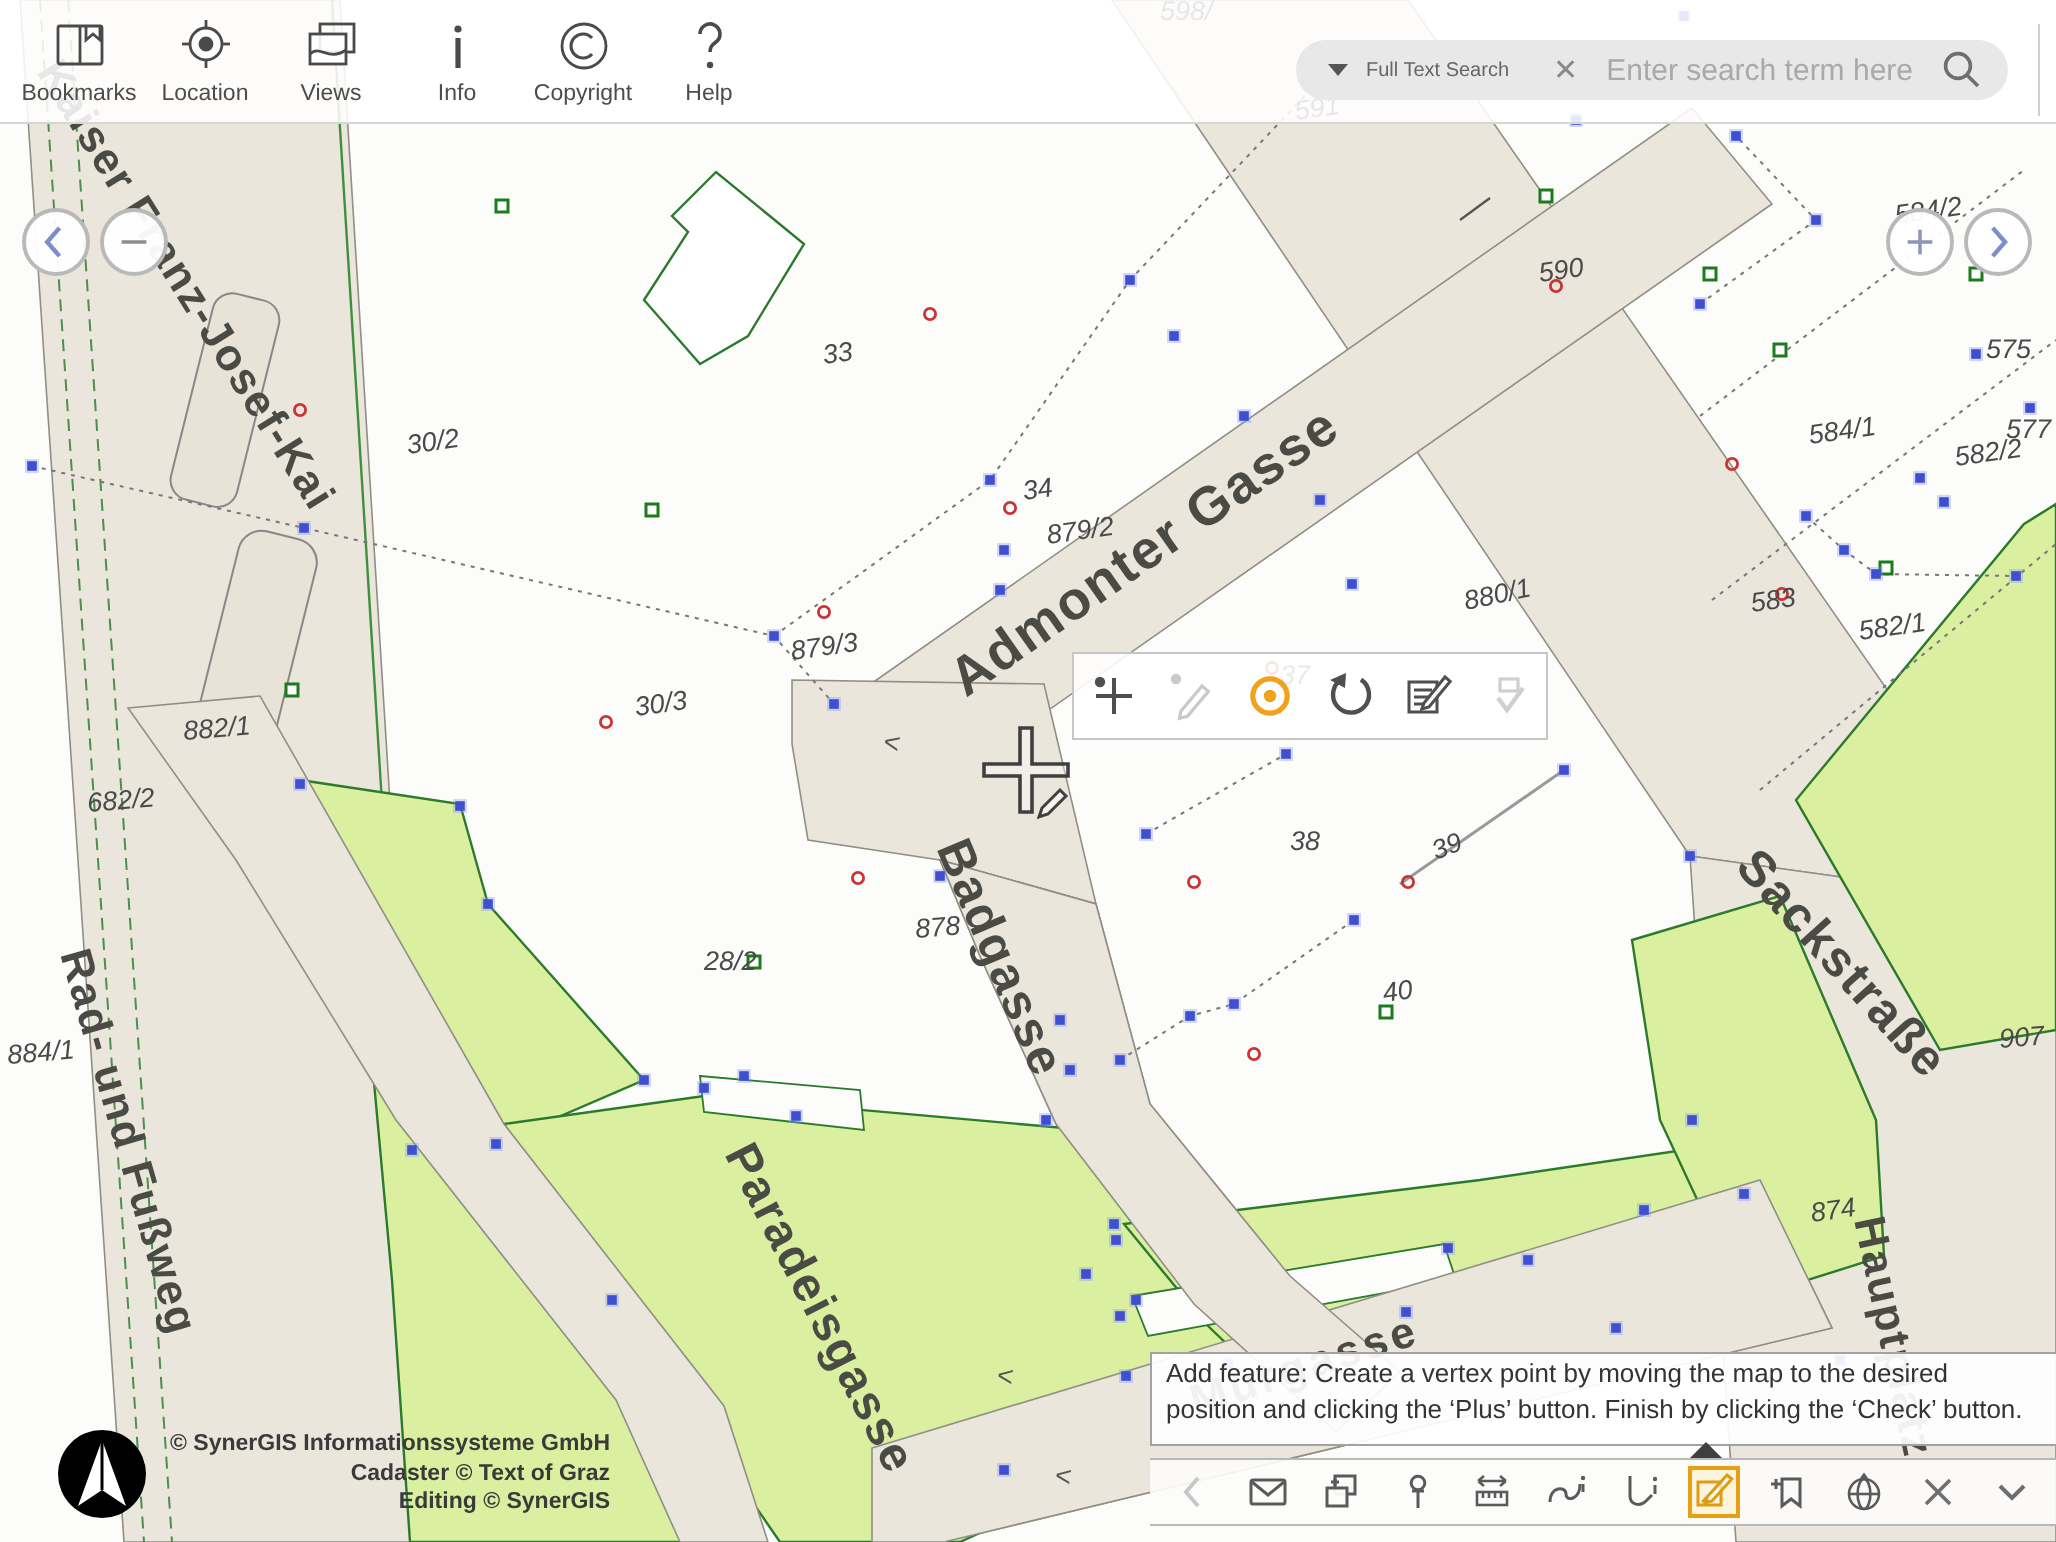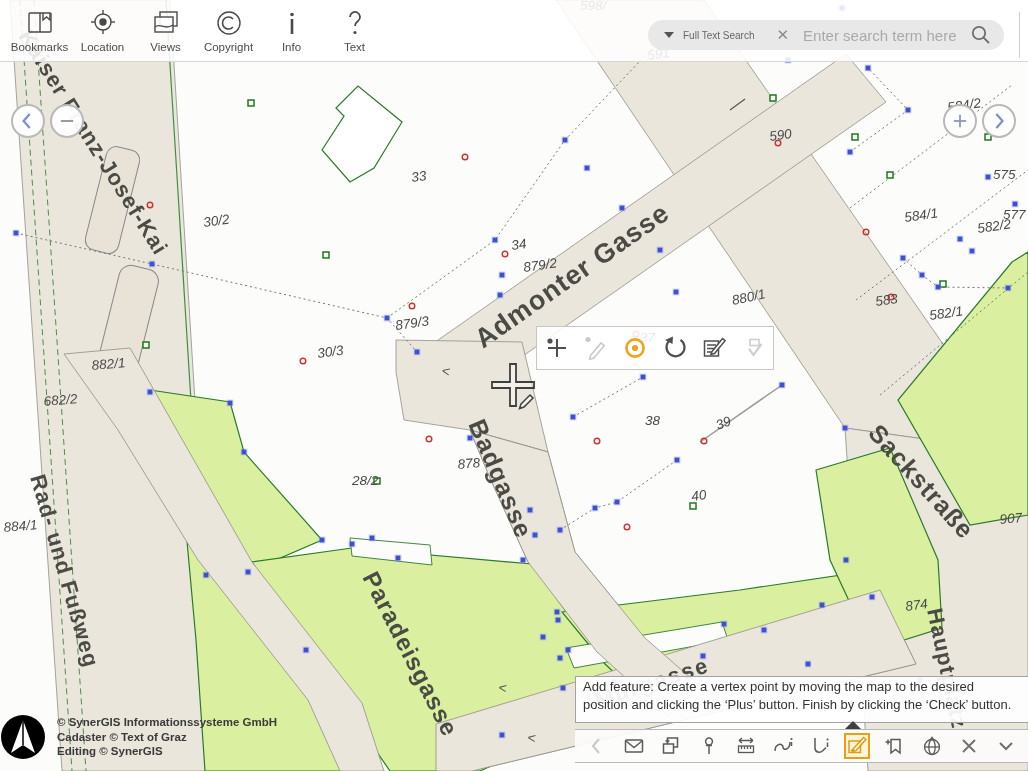--- a/index.html
+++ b/index.html
@@ -53,21 +53,21 @@
 
   
   #bottom-toolbar{position:absolute;left:575px;top:729px;width:453px;height:34px;box-sizing:border-box;
     background:rgba(252,252,250,0.92);border-top:1px solid #b8b8b8;border-bottom:1px solid #b8b8b8;
     display:flex;align-items:center;justify-content:space-between;padding:0 9px;z-index:23;}
   .btool{width:26px;height:26px;display:flex;align-items:center;justify-content:center;cursor:pointer;
     box-sizing:border-box;}
   .btool.active{border:2px solid #e8a013;background:#fdf4dd;}
 
   
-  #attribution{position:absolute;left:0;top:714px;display:flex;align-items:center;z-index:21;}
+  #attribution{position:absolute;left:28px;top:714px;display:flex;align-items:center;z-index:21;text-align:right;}
   #attr-text{margin-left:11px;font-size:11.5px;font-weight:bold;color:#3a3a3a;line-height:1.3;}
 
   #crosshair{position:absolute;left:484px;top:356px;z-index:15;pointer-events:none;}
 </style>
 </head>
 <body>
 
 <div id="stage">
 
   
@@ -362,38 +362,38 @@
     <div class="titem">
       <svg viewBox="0 0 30 30">
         <rect x="9" y="4" width="17" height="14"></rect>
           <rect x="4" y="9" width="18" height="15" fill="rgba(255,255,255,0.9)"></rect>
         <path d="M4,19 C9,14 13,23 22,17"></path>
         </svg>
       <span class="tlabel">Views</span>
     </div>
     <div class="titem">
       <svg viewBox="0 0 30 30">
+        <circle cx="15" cy="6.5" r="1.8" fill="#4a4a4a" stroke="none"></circle>
+        <line x1="15" y1="11" x2="15" y2="26" stroke-width="2.6"></line>
+        </svg>
+      <span class="tlabel">Info</span>
+    </div>
+    <div class="titem">
+      <svg viewBox="0 0 30 30">
         <circle cx="15" cy="15" r="11"></circle>
         <path d="M19,11 a6,6 0 1 0 0,8" stroke-width="1.6"></path>
         </svg>
       <span class="tlabel">Copyright</span>
-    </div>
-    <div class="titem">
-      <svg viewBox="0 0 30 30">
-        <circle cx="15" cy="6.5" r="1.8" fill="#4a4a4a" stroke="none"></circle>
-        <line x1="15" y1="11" x2="15" y2="26" stroke-width="2.6"></line>
-        </svg>
-      <span class="tlabel">Info</span>
     </div>
     <div class="titem">
       <svg viewBox="0 0 30 30">
         <path d="M10,9 a5,5 0 1 1 8,4 c-2,1.5 -3,2.5 -3,5" stroke-width="1.8"></path>
         <circle cx="15" cy="24.5" r="1.6" fill="#4a4a4a" stroke="none"></circle>
         </svg>
-      <span class="tlabel">Text</span>
+      <span class="tlabel">Help</span>
     </div>
   </div>
 
   
   <div id="search-pill">
     <div id="search-caret"></div>
     <span id="search-mode">Full Text Search</span>
     <span id="search-clear">✕</span>
     <input id="search-input" placeholder="Enter search term here" style="">
     <svg id="search-mag" width="22" height="22" viewBox="0 0 22 22" fill="none" stroke="#6e6e6e" stroke-width="1.8">

